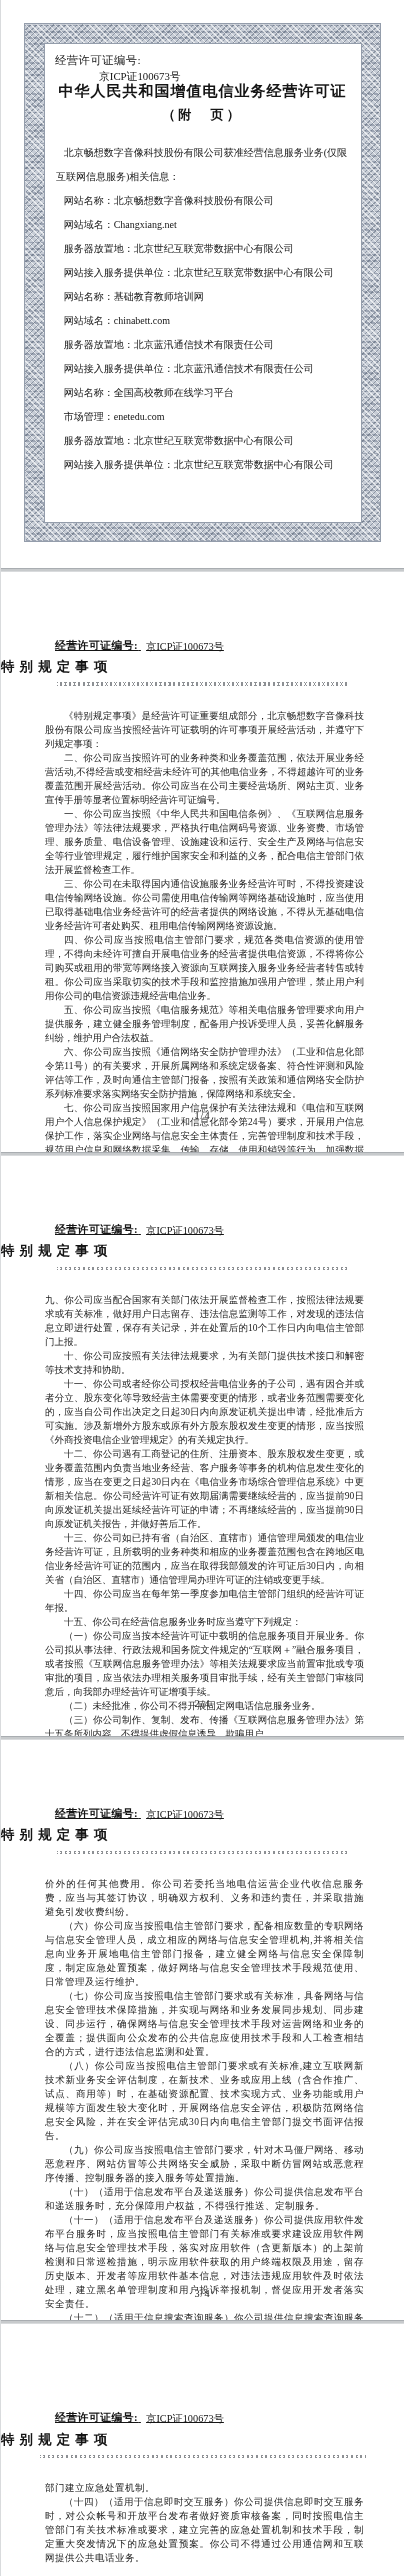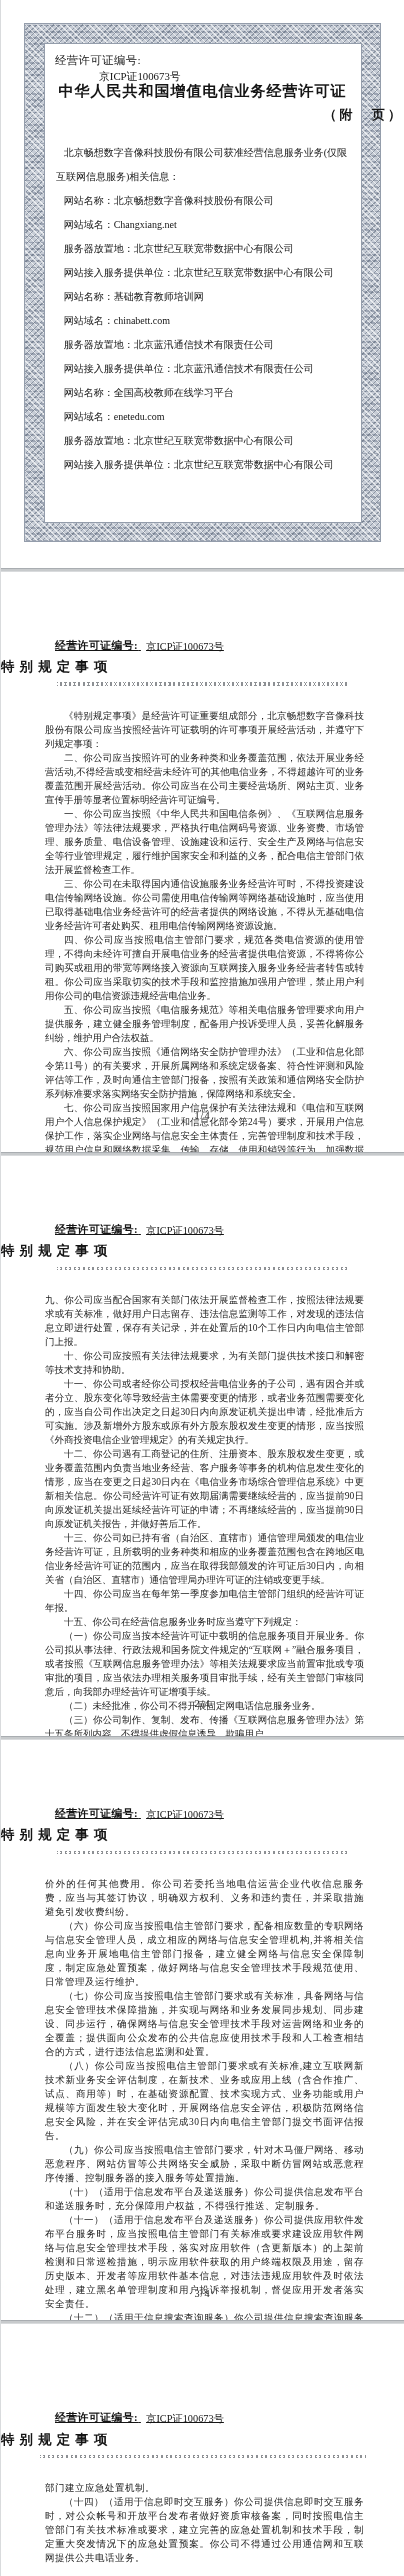--- a/index.html
+++ b/index.html
@@ -41,21 +41,21 @@
   }
   .cover-license { position: absolute; left: 54px; top: 53px; font-size: 11.3px; }
   .cover-license .lic-label { letter-spacing: 0.5px; }
   .cover-license .lic-no { display: block; margin: 2.1px 0 0 44px; font-size: 10.8px; }
   .cover-title {
     position: absolute; left: 0; right: 0; top: 82px;
     text-align: center; font-size: 15px; font-weight: bold; letter-spacing: 1px;
   }
   .cover-subtitle {
     position: absolute; left: 0; right: 0; top: 106px;
-    text-align: right; font-size: 13px; font-weight: bold; letter-spacing: 3.1px;
+    text-align: center; font-size: 13px; font-weight: bold; letter-spacing: 3.1px;
   }
   .cover-body { position: absolute; left: 55px; right: 49px; top: 141px; }
   .cover-body p { font-size: 10px; line-height: 24px; text-indent: 7.7px; }
 
   
   .page.sp  { height: 580px; padding-top: 67px; }
   .page.sp5 { height: 550px; padding-top: 87px; }
   .sp-header { margin-left: 54px; font-size: 10.8px; text-decoration: underline; }
   .sp-header .lic-label { font-weight: 600; letter-spacing: 0.5px; }
   .sp-header .lic-no { margin-left: 5.2px; font-size: 10.3px; position: relative; top: 0.5px; }
@@ -106,21 +106,21 @@
 
       <p class="entry">网站名称：北京畅想数字音像科技股份有限公司</p>
           <p class="entry">网站域名：Changxiang.net</p>
           <p class="entry">服务器放置地：北京世纪互联宽带数据中心有限公司</p>
           <p class="entry">网站接入服务提供单位：北京世纪互联宽带数据中心有限公司</p>
           <p class="entry">网站名称：基础教育教师培训网</p>
           <p class="entry">网站域名：chinabett.com</p>
           <p class="entry">服务器放置地：北京蓝汛通信技术有限责任公司</p>
           <p class="entry">网站接入服务提供单位：北京蓝汛通信技术有限责任公司</p>
           <p class="entry">网站名称：全国高校教师在线学习平台</p>
-          <p class="entry">网站域名：enetedu.com</p>
+          <p class="entry">市场管理：enetedu.com</p>
           <p class="entry">服务器放置地：北京世纪互联宽带数据中心有限公司</p>
           <p class="entry">网站接入服务提供单位：北京世纪互联宽带数据中心有限公司</p>
         </div>
     </div>
   </section>
 
   <div class="sep"></div>
 
   <section class="page sp sp2">
     <div class="sp-header">

